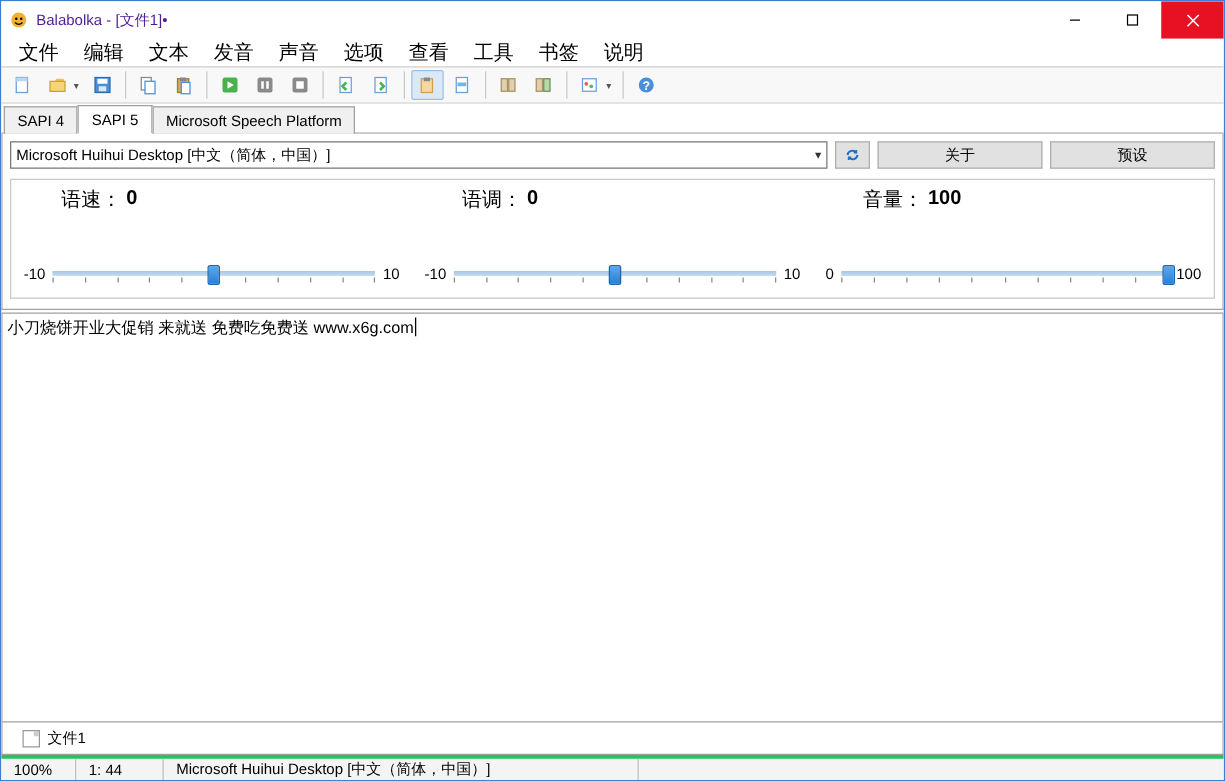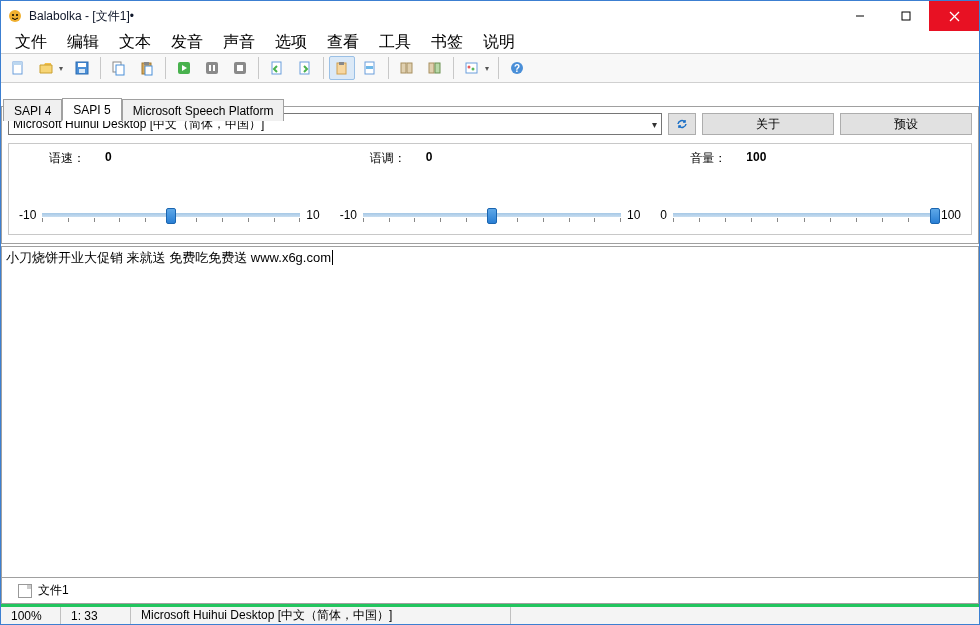--- a/index.html
+++ b/index.html
@@ -18,21 +18,21 @@
     height: 30px;
     background: #fff;
     display: flex;
     align-items: center;
     padding-left: 6px;
   }
   .titlebar .app-icon {
     width: 16px; height: 16px; margin-right: 6px;
     display:inline-flex;align-items:center;justify-content:center;
   }
-  .titlebar .title { font-size: 12px; color: #0f172a; }
+  .titlebar .title { font-size: 12px; color: #4c1d95; }
   .titlebar .spacer { flex: 1; }
   .winbtn {
     width: 46px; height: 30px;
     display: flex; align-items: center; justify-content: center;
     font-size: 14px; color: #000;
   }
   .winbtn.close { background: #e81123; color: #fff; width: 50px;}
   .menubar {
     height: 22px;
     display: flex;
@@ -74,21 +74,21 @@
     background:#fff;
   }
   .tab {
     padding: 4px 10px 3px 10px;
     font-size: 12px;
     border: 1px solid #a0a0a0;
     border-bottom: none;
     background: #f0f0f0;
     margin-right: 0;
     position: relative;
-    top: 15px;
+    top: 1px;
   }
   .tab.active {
     background: #fff;
     border-bottom: 1px solid #fff;
     z-index: 2;
   }
   .panel {
     border: 1px solid #a0a0a0;
     border-top: none;
     margin: 0 0 2px 0;
@@ -121,21 +121,21 @@
     display:flex;align-items:center;justify-content:center;
   }
   .sliders {
     border: 1px solid #c8c8c8;
     margin-top: 8px;
     padding: 6px 10px 10px 10px;
     display: flex;
     gap: 20px;
   }
   .slider-block { flex:1; }
-  .slider-label-row { display:flex; gap:20px; font-size:12px; margin-bottom:4px; padding-left:30px;}
+  .slider-label-row { display:flex; gap:4px; font-size:16px; margin-bottom:4px; padding-left:30px;}
   .slider-label-row .val { font-weight:bold;}
   .slider-track-row { display:flex; align-items:center; gap:6px; font-size:12px;margin-top:39px;}
   .track {
     flex:1; height:18px; position:relative;
     background: linear-gradient(to bottom, transparent 7px, #a6c8e6 7px, #c8ddf0 11px, transparent 11px);
   }
   .track .ticks{position:absolute;left:0;right:0;top:12px;height:5px;display:flex;justify-content:space-between;}
   .track .ticks i{width:1px;height:4px;background:#888;display:block;}
   .thumb {
     position:absolute; top:2px; width:10px; height:16px;
@@ -452,16 +452,16 @@
   <span>小刀烧饼开业大促销 来就送 免费吃免费送 www.x6g.com</span><span class="cursor"></span>
 </div>
 
 <div class="doctab">
   <span class="docicon"></span>
   <span>文件1</span>
 </div>
 
 <div class="statusbar">
   <div class="cell" style="width:60px">100%</div>
-  <div class="cell" style="width:70px">1:  33</div>
+  <div class="cell" style="width:70px">1:  44</div>
   <div class="cell wide">Microsoft Huihui Desktop [中文（简体，中国）]</div>
   <div class="cell fill"></div>
 </div>
 
 </body></html>

